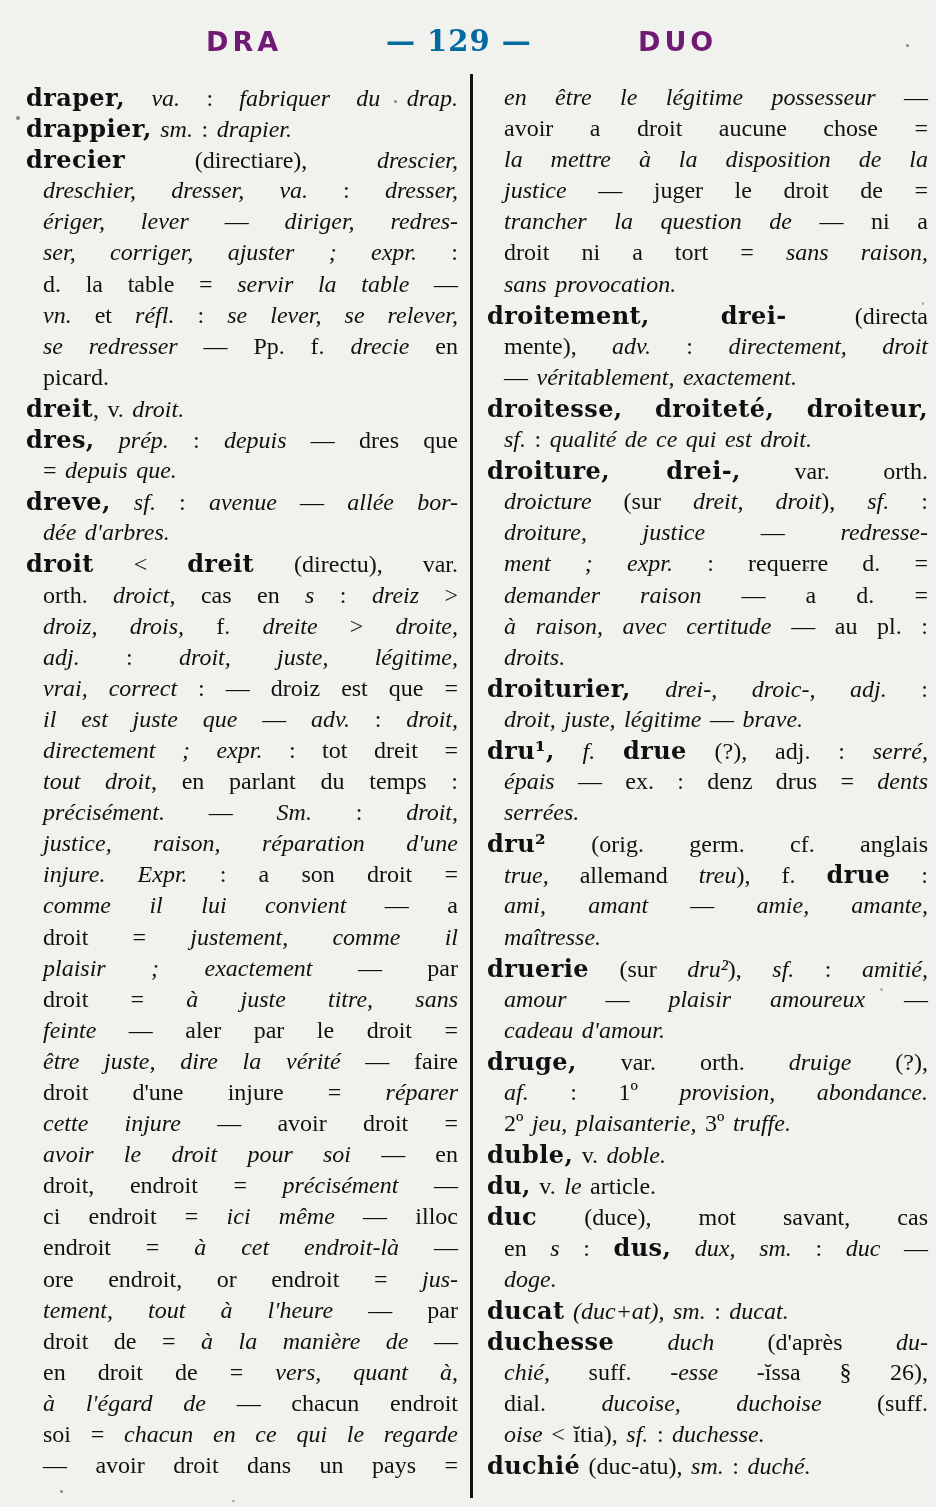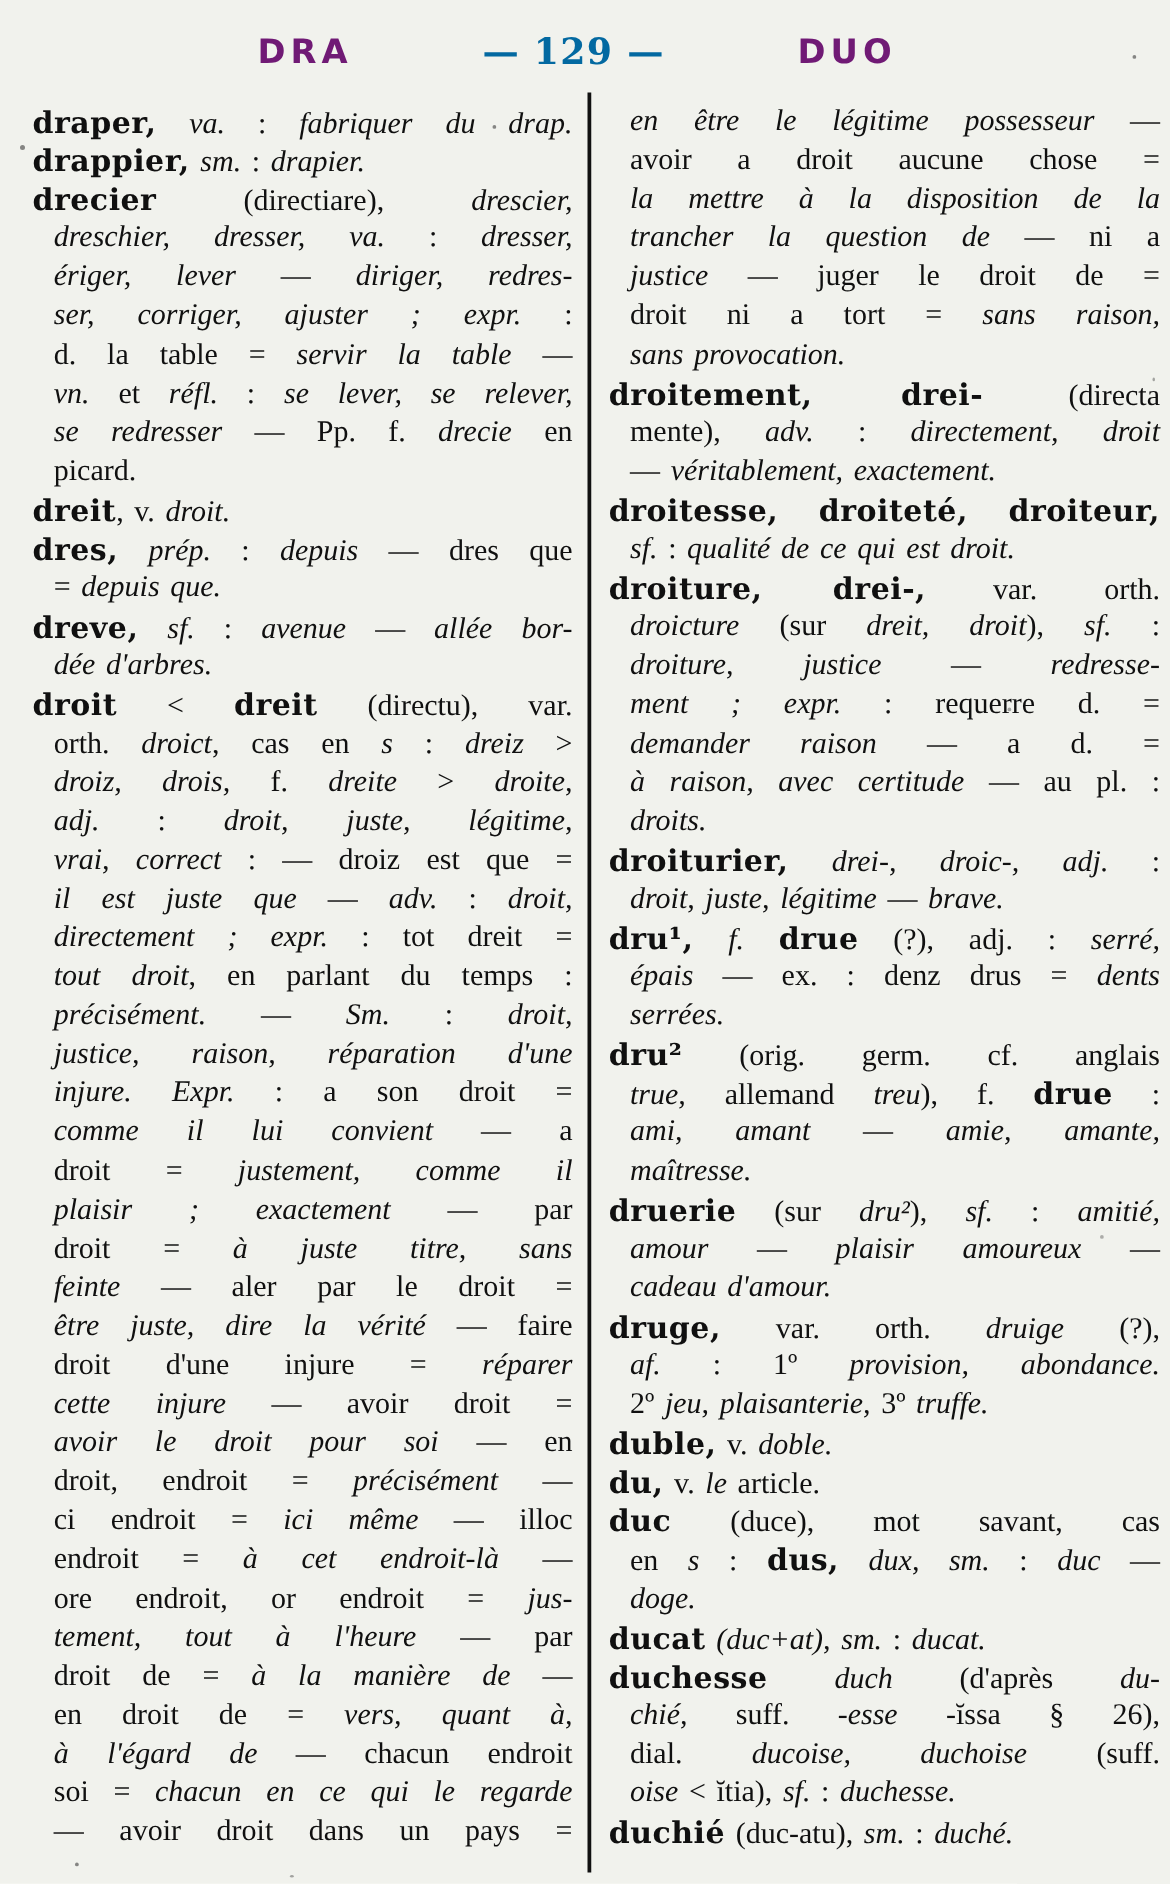--- a/index.html
+++ b/index.html
@@ -123,22 +123,22 @@
       <div class="line"><span class="seg-r">droit de = </span><span class="seg-i">à la manière de</span><span class="seg-r"> —</span></div>
       <div class="line"><span class="seg-r">en droit de = </span><span class="seg-i">vers, quant à,</span></div>
       <div class="line"><span class="seg-i">à l'égard de</span><span class="seg-r"> — chacun endroit</span></div>
       <div class="line"><span class="seg-r">soi = </span><span class="seg-i">chacun en ce qui le regarde</span></div>
       <div class="line"><span class="seg-r">— avoir droit dans un pays =</span></div>
     </div>
   <div class="col c1">
       <div class="line"><span class="seg-i">en être le légitime possesseur</span><span class="seg-r"> —</span></div>
       <div class="line"><span class="seg-r">avoir a droit aucune chose =</span></div>
       <div class="line"><span class="seg-i">la mettre à la disposition de la</span></div>
+      <div class="line"><span class="seg-i">justice</span><span class="seg-r"> — juger le droit de =</span></div>
       <div class="line"><span class="seg-i">trancher la question de</span><span class="seg-r"> — ni a</span></div>
-      <div class="line"><span class="seg-i">justice</span><span class="seg-r"> — juger le droit de =</span></div>
       <div class="line"><span class="seg-r">droit ni a tort = </span><span class="seg-i">sans raison,</span></div>
       <div class="line noj"><span class="seg-i">sans provocation.</span></div>
       <div class="line flush"><span class="seg-b">droitement, drei-</span><span class="seg-r"> (directa</span></div>
       <div class="line"><span class="seg-r">mente), </span><span class="seg-i">adv.</span><span class="seg-r"> : </span><span class="seg-i">directement, droit</span></div>
       <div class="line noj"><span class="seg-r">— </span><span class="seg-i">véritablement, exactement.</span></div>
       <div class="line flush"><span class="seg-b">droitesse, droiteté, droiteur,</span></div>
       <div class="line noj"><span class="seg-i">sf.</span><span class="seg-r"> : </span><span class="seg-i">qualité de ce qui est droit.</span></div>
       <div class="line flush"><span class="seg-b">droiture, drei-,</span><span class="seg-r"> var. orth.</span></div>
       <div class="line"><span class="seg-i">droicture</span><span class="seg-r"> (sur </span><span class="seg-i">dreit, droit</span><span class="seg-r">), </span><span class="seg-i">sf.</span><span class="seg-r"> :</span></div>
       <div class="line"><span class="seg-i">droiture, justice</span><span class="seg-r"> — </span><span class="seg-i">redresse-</span></div>

